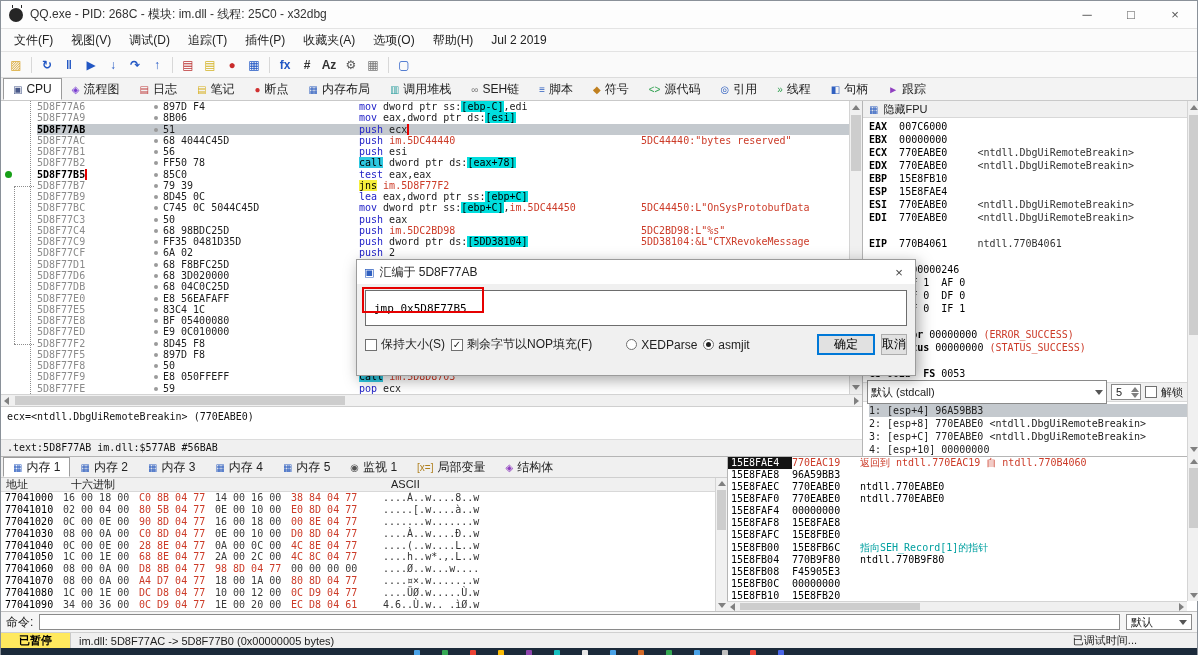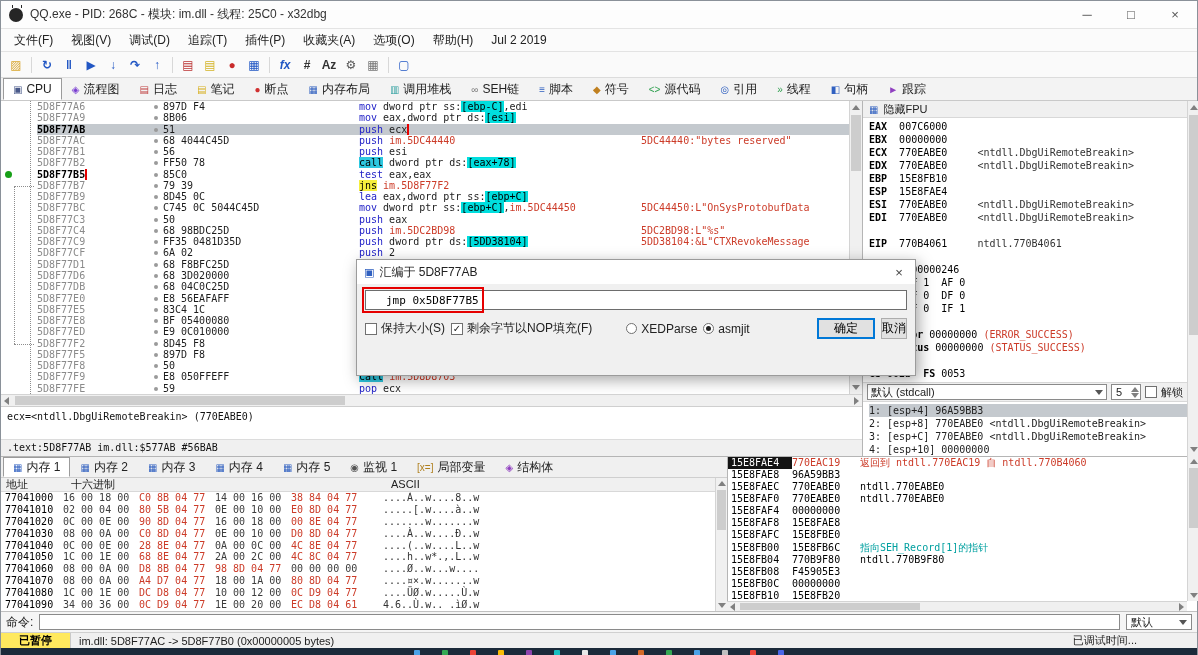--- a/index.html
+++ b/index.html
@@ -89,21 +89,21 @@
     align-items:center;gap:5px;padding-left:6px;font-size:11px}
   #reg-header .tab-ic{color:#3060c0}
   #reg-body{font-family:"DejaVu Sans Mono",monospace;font-size:10px;padding:2px 0 0 6px}
   .rrow{height:13px;line-height:13px;white-space:pre;overflow:hidden}
   .r-n{color:#000;font-weight:bold}
   .r-v{color:#000}
   .r-c{color:#333}
   .r-e{color:#cc3b28}
   #reg-strip{height:20px;background:#f0f0f0;border-top:1px solid #d8d8d8;border-bottom:1px solid #d8d8d8;
     display:flex;align-items:center;gap:4px;padding:0 16px 0 4px;margin-top:2px}
-  #conv-combo{flex:1;height:16px;background:#fff;border:1px solid #8a8a8a;font-size:11px;
+  #conv-combo{flex:1;height:24px;background:#fff;border:1px solid #8a8a8a;font-size:11px;
     display:flex;align-items:center;padding:0 3px;position:relative}
   #conv-combo .dd{margin-left:auto}
   .dd{width:0;height:0;border-left:4px solid transparent;border-right:4px solid transparent;border-top:5px solid #555}
   #conv-spin{width:30px;height:16px;background:#fff;border:1px solid #8a8a8a;font-size:11px;
     display:flex;align-items:center;padding-left:4px;position:relative}
   .spin-arrs{position:absolute;right:1px;top:0;display:flex;flex-direction:column;gap:1px;padding-top:2px}
   .cbox{width:12px;height:12px;border:1px solid #707070;background:#fff;display:inline-flex;
     align-items:center;justify-content:center;font-size:10px;flex:none}
   .cbox.checked::after{content:"✓";color:#222;font-weight:bold}
   #reg-args{font-family:"DejaVu Sans Mono",monospace;font-size:10px;padding-left:6px;margin-top:2px}
@@ -111,22 +111,22 @@
   .arow.sel{background:#c4c9ce}
   #reg-vscroll{left:1186px;top:100px;width:12px;height:355px}
 
   
   #dialog{position:absolute;top:258px;left:355px;width:560px;height:117px;background:#f0f0f0;
     border:1px solid #9b9b9b;box-shadow:3px 4px 14px rgba(0,0,0,.35);z-index:50}
   #dlg-title{height:24px;background:#fff;display:flex;align-items:center;padding-left:7px;gap:5px}
   #dlg-title .tab-ic{color:#3060c0;font-size:11px}
   #dlg-close{margin-left:auto;width:32px;height:24px;display:flex;align-items:center;justify-content:center;color:#444;font-size:13px}
   #dlg-input-wrap{position:relative;margin:6px 8px 0 8px}
-  .dlg-input{width:100%;height:20px;border:1px solid #6d6d6d;background:#fff;
-    font-family:"DejaVu Sans Mono",monospace;font-size:11px;padding:0 20px;color:#000}
+  .dlg-input{width:100%;height:36px;border:1px solid #6d6d6d;background:#fff;
+    font-family:"DejaVu Sans Mono",monospace;font-size:11px;padding:0 8px;color:#000}
   #dlg-controls{display:flex;align-items:center;gap:6px;padding:0 8px;margin-top:8px;font-size:12px}
   .rbox{width:11px;height:11px;border:1px solid #707070;border-radius:50%;background:#fff;
     display:inline-flex;align-items:center;justify-content:center;flex:none}
   .rbox.on::after{content:"";width:5px;height:5px;border-radius:50%;background:#222}
   .ctl{display:flex;align-items:center;gap:4px}
   .btn{height:21px;background:#e1e1e1;border:1px solid #adadad;font-size:12px;padding:0 0;color:#000}
   .btn.default{border:2px solid #0078d7;padding:0 15px}
   #dlg-status{color:#00a000;font-weight:bold;text-align:right;padding:5px 10px 0 0;font-size:12px}
   .annot{position:absolute;border:2px solid #e60000;z-index:60;pointer-events:none}
 
@@ -218,21 +218,21 @@
       <div class="tb-btn" style="color: rgb(34, 87, 196);">▶</div>
       <div class="tb-btn" style="color: rgb(34, 87, 196);">↓</div>
       <div class="tb-btn" style="color: rgb(34, 87, 196);">↷</div>
       <div class="tb-btn" style="color: rgb(34, 87, 196);">↑</div>
       <div class="tb-sep"></div>
       <div class="tb-btn" style="color: rgb(187, 51, 51);">▤</div>
       <div class="tb-btn" style="color: rgb(212, 180, 41);">▤</div>
       <div class="tb-btn" style="color: rgb(201, 44, 44);">●</div>
       <div class="tb-btn" style="color: rgb(34, 87, 196);">▦</div>
       <div class="tb-sep"></div>
-      <div class="tb-btn" style="color: rgb(34, 87, 196); font-style: italic;">fx</div>
+      <div class="tb-btn" style="color: rgb(34, 87, 196);">fx</div>
       <div class="tb-btn" style="color: rgb(51, 51, 51);">#</div>
       <div class="tb-btn" style="color: rgb(51, 51, 51);">Az</div>
       <div class="tb-btn" style="color: rgb(85, 85, 85);">⚙</div>
       <div class="tb-btn" style="color: rgb(119, 119, 119);">▦</div>
       <div class="tb-sep"></div>
       <div class="tb-btn" style="color: rgb(34, 87, 196);">▢</div>
     </div>
 
   <div id="tabbar">
       <div class="tab active">

